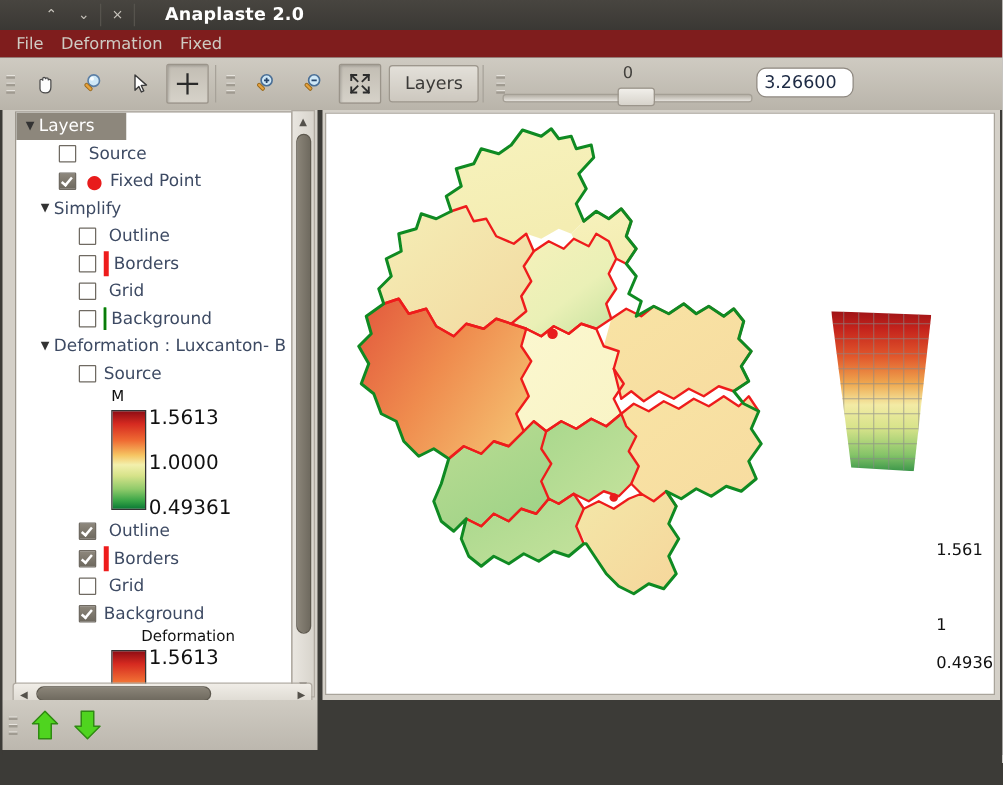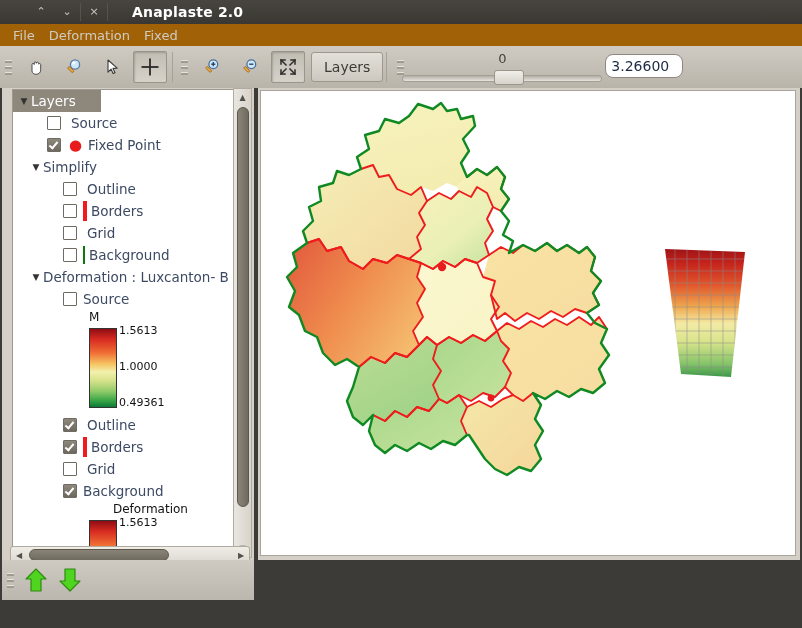--- a/index.html
+++ b/index.html
@@ -15,21 +15,21 @@
       display:flex;align-items:center;}
   .wbtns{display:flex;align-items:center;margin-left:28px;}
   .wbtn{width:26px;height:18px;line-height:18px;text-align:center;
         color:#c9c5bd;font-size:11px;cursor:default;}
   .wbtn.close{border-left:1px solid #56534d;border-right:1px solid #56534d;}
   .wtitle{color:#ffffff;font-weight:bold;font-size:14px;margin-left:24px;
           letter-spacing:.2px;}
 
   
   .menubar{position:absolute;left:0;top:24px;width:802px;height:22px;
-      background:#a16207;display:flex;align-items:center;padding-left:6px;
+      background:#7f1d1d;display:flex;align-items:center;padding-left:6px;
       box-sizing:border-box;}
   .menu{color:#cfcbc3;font-size:13px;padding:2px 7px;cursor:default;}
 
   
   .toolbar{position:absolute;left:0;top:46px;width:802px;height:42px;
       background:linear-gradient(to bottom,#cfcbc2,#b9b4aa);
       display:flex;align-items:center;box-sizing:border-box;}
   .grip{width:9px;height:26px;display:flex;flex-direction:column;
         justify-content:center;align-items:center;gap:3px;margin:0 4px;}
   .grip i{display:block;width:7px;height:2px;background:#a09b91;
@@ -93,21 +93,21 @@
   .swline{width:17px;height:0;border-top:2px solid #2a36c8;}
   .swline.green{border-top-color:#0f9b2e;}
   .swline.black{border-top-color:#111;}
   .swdot{width:17px;text-align:center;color:#e81c1c;font-size:15px;line-height:10px;}
   .swbox{width:19px;height:11px;border:2px solid #ee1c1c;background:#fff;}
   .swfill{width:24px;height:13px;background:#00b400;border:1px solid #0a7a0a;}
   .cbartitle{font-size:12px;color:#111;padding-left:38px;}
   .cbar{width:26px;height:78px;border:1px solid #333;
      background:linear-gradient(to bottom,#8f0d14 0%,#d62a20 13%,#ef6b33 30%,
        #f6c462 45%,#f3f0ad 55%,#d7e38a 66%,#8fca6a 80%,#37a446 92%,#0b7a35 100%);}
-  .cbarlab{position:absolute;left:30px;font-size:11px;color:#111;}
+  .cbarlab{position:absolute;left:30px;font-size:16px;color:#111;}
 
   
   .mappanel{position:absolute;left:258px;top:0;width:542px;height:472px;
      background:#d4d0c8;box-sizing:border-box;}
   .mapcanvas{position:absolute;left:2px;top:2px;width:536px;height:466px;
      background:#fff;border:1px solid #a9a49b;box-sizing:border-box;overflow:hidden;}
 
   
   .maplegend{position:absolute;right:8px;bottom:18px;width:130px;height:110px;}
   .lgtxt{position:absolute;font-size:13px;color:#111;font-family:"DejaVu Sans",sans-serif;}
@@ -539,20 +539,25 @@
                 <line x1="426" y1="150" x2="426" y2="292"></line>
                 <line x1="438" y1="150" x2="438" y2="292"></line>
                 <line x1="450" y1="150" x2="450" y2="292"></line>
                 <line x1="462" y1="150" x2="462" y2="292"></line>
                 <line x1="474" y1="150" x2="474" y2="292"></line>
               </g>
             </g>
           </g>
         </svg>
 
+        <div class="maplegend">
+          <div class="lgtxt" style="left:92px;top:6px;">1.561</div>
+          <div class="lgtxt" style="left:92px;top:66px;">1</div>
+          <div class="lgtxt" style="left:92px;top:96px;">0.4936</div>
+        </div>
       </div>
     </div>
   </div>
 
   <div class="hsbar">
     <div class="hsarrow" style="left:2px;">◀</div>
     <div class="hsthumb"></div>
     <div class="hsarrow" style="right:2px;">▶</div>
   </div>
 

